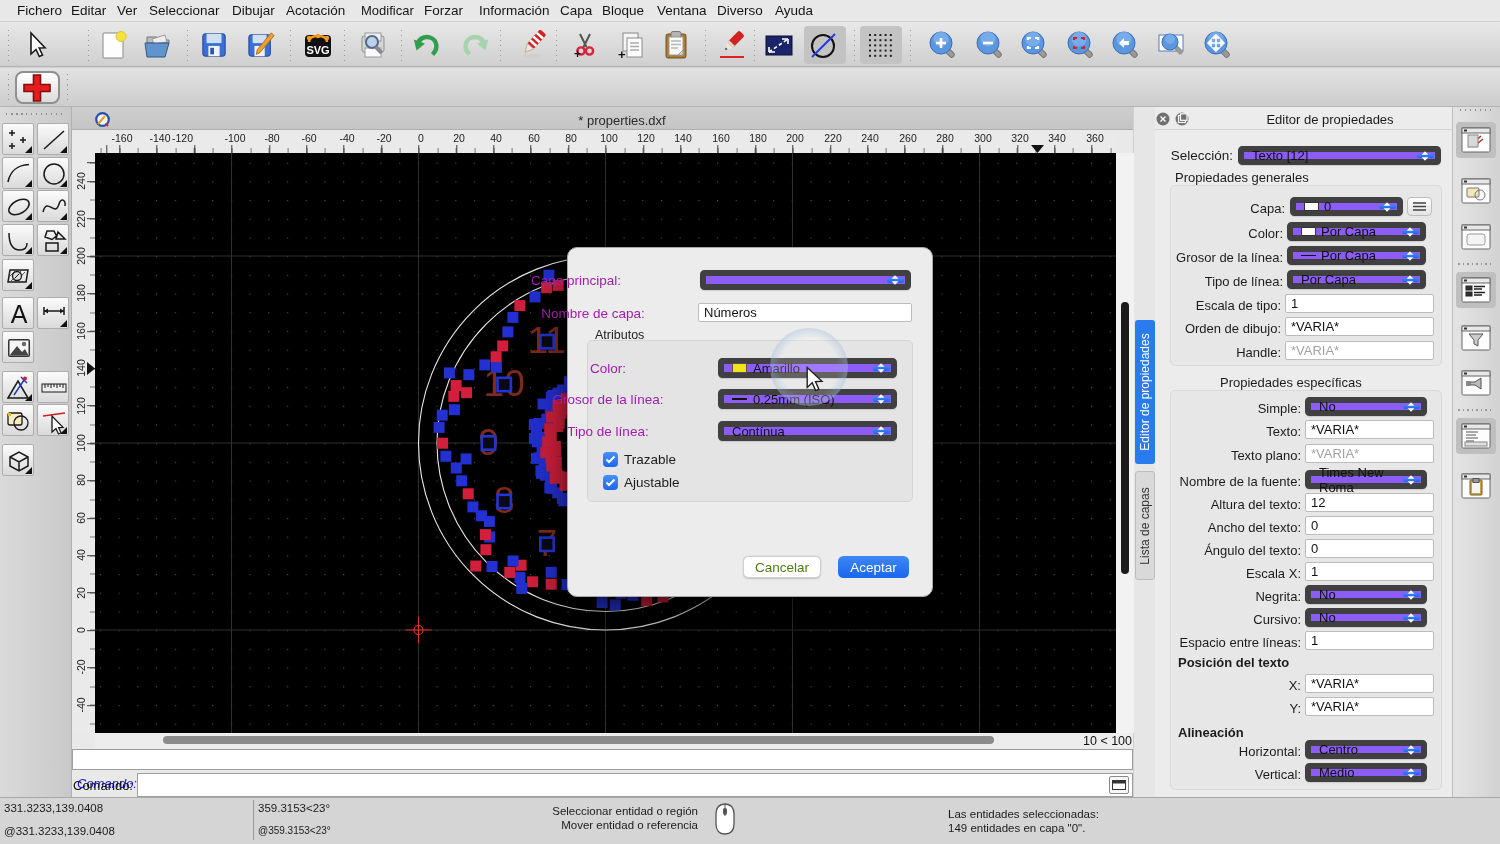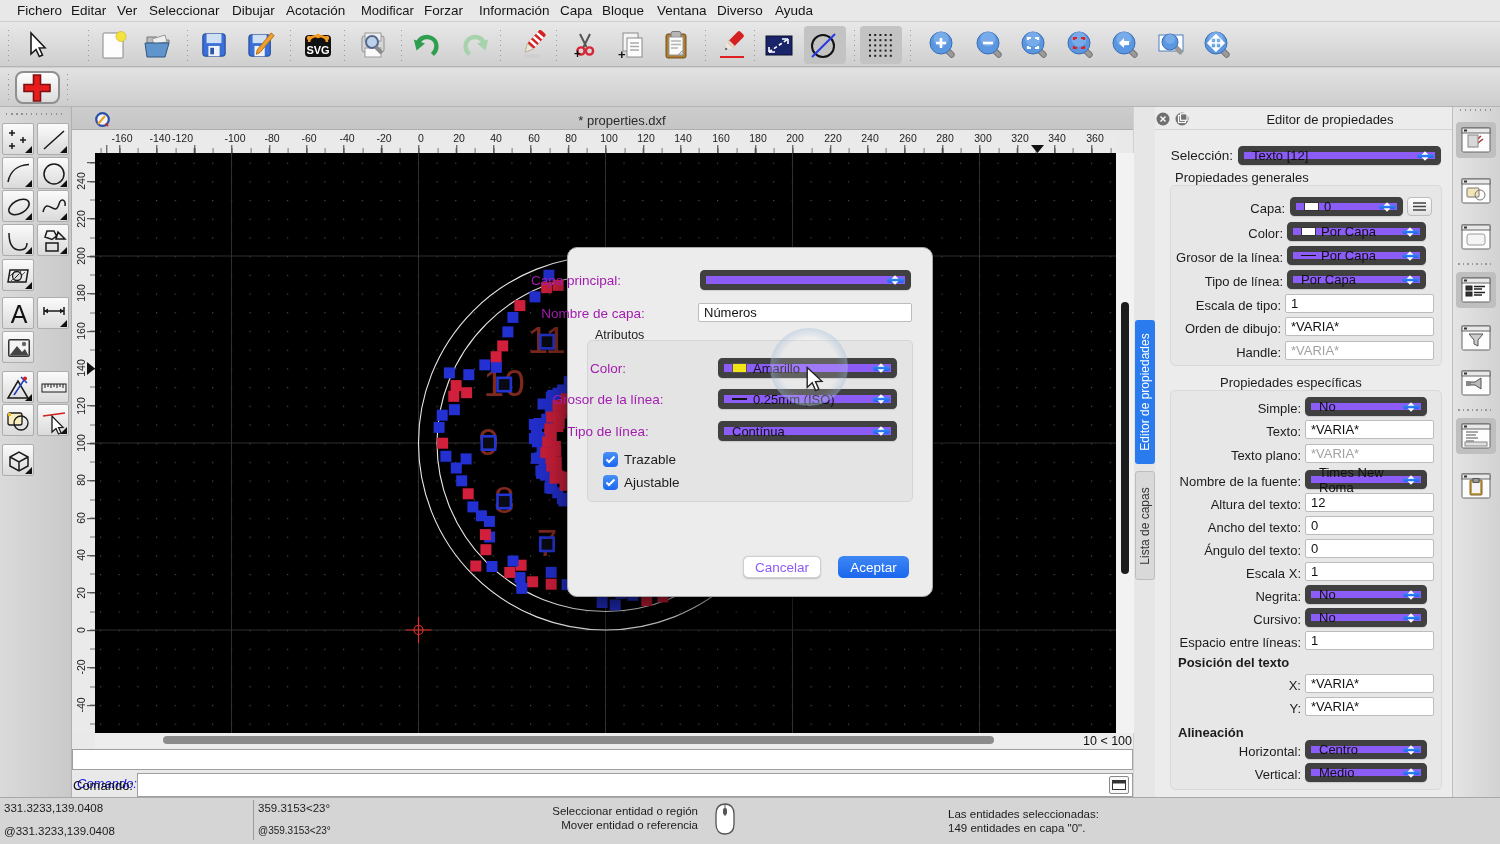--- a/index.html
+++ b/index.html
@@ -1003,19 +1003,19 @@
           <path d="M1.5 4.5 L4 7 L9.5 1.5" stroke="#fff" stroke-width="2" fill="none"></path>
         </svg>
       </div>
       <div class="abs" style="left:57px;top:205px;font-size:13.5px;color:#1c1c1c;">Trazable</div>
       <div class="ck" style="left:36px;top:228px;">
         <svg width="11" height="9" viewBox="0 0 11 9">
           <path d="M1.5 4.5 L4 7 L9.5 1.5" stroke="#fff" stroke-width="2" fill="none"></path>
         </svg>
       </div>
       <div class="abs" style="left:57px;top:228px;font-size:13.5px;color:#1c1c1c;">Ajustable</div>
-      <div class="abs" style="left:176px;top:309px;width:78px;height:22px;background:#fff;border:1px solid #cfcfcf;border-radius:5.5px;box-shadow:0 .5px 1.5px rgba(0,0,0,.18);font-size:13.5px;color:#8b5cf6;display:flex;align-items:center;justify-content:center;">Cancelar</div>
+      <div class="abs" style="left:176px;top:309px;width:78px;height:22px;background:#fff;border:1px solid #cfcfcf;border-radius:5.5px;box-shadow:0 .5px 1.5px rgba(0,0,0,.18);font-size:13.5px;color:#4d7c0f;display:flex;align-items:center;justify-content:center;">Cancelar</div>
       <div class="abs" style="left:271px;top:309px;width:71px;height:22px;background:linear-gradient(#3f87f5,#1a66ee);border-radius:5.5px;font-size:13.5px;color:#fff;display:flex;align-items:center;justify-content:center;">Aceptar</div>
       <div class="abs" style="left:203px;top:81px;width:78px;height:78px;border-radius:50%;background:radial-gradient(circle,rgba(255,255,255,0.18) 0 52%,rgba(173,196,221,0.42) 68%,rgba(140,168,200,0.55) 82%,rgba(173,196,221,0.28) 92%,rgba(200,215,235,0) 100%);"></div>
       <svg class="abs" style="left:239px;top:119px;" width="18" height="28" viewBox="0 0 18 28">
         <path d="M1.2 1.5 L1.2 21.5 L6.2 16.8 L9.6 24.6 L12.8 23.2 L9.5 15.6 L16 15.3 Z" fill="#fff" stroke="#222" stroke-width="1.4"></path>
       </svg>
     </div>
 </div>
 </body></html>

